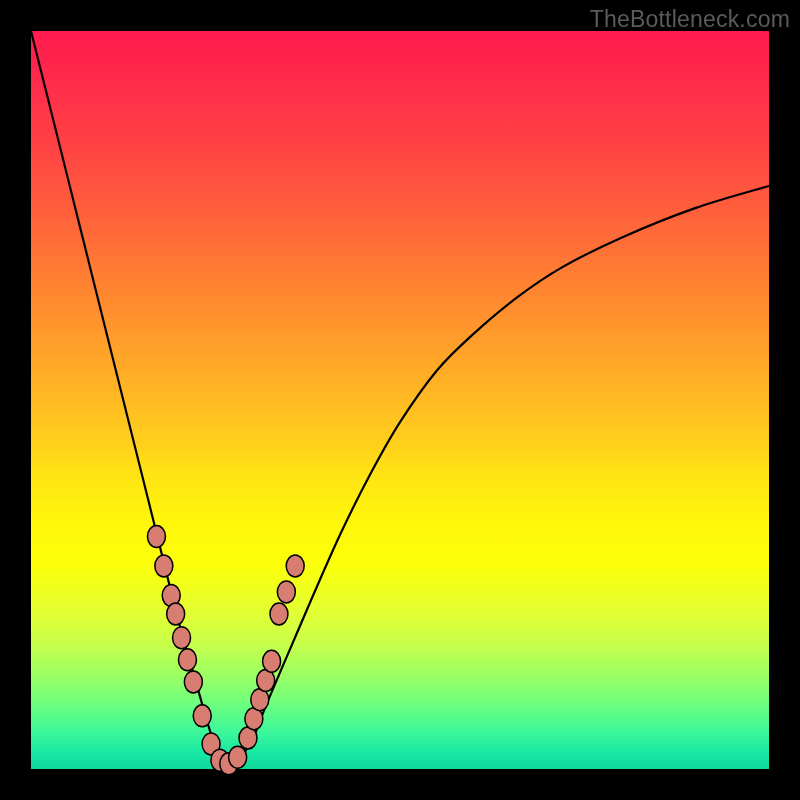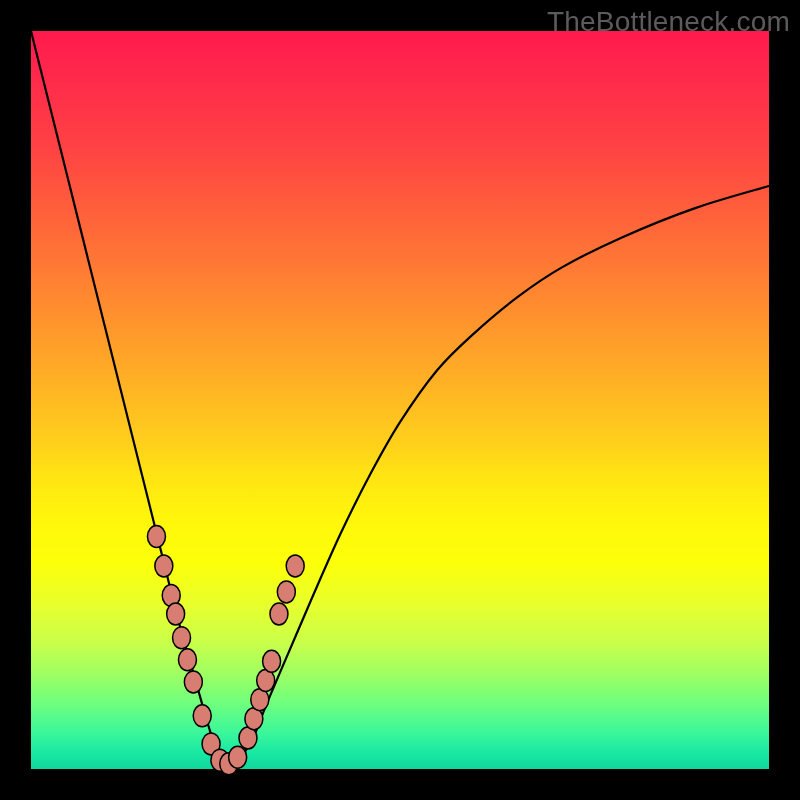--- a/index.html
+++ b/index.html
@@ -41,21 +41,21 @@
       #70ff7d 91%,
       #3cf79a 95%,
       #17e7a4 98%,
       #11d79b 100%);
   }
   .watermark {
     position: absolute;
     top: 6px;
     right: 10px;
     color: #5b5b5b;
-    font-size: 28px;
+    font-size: 23px;
     font-weight: 500;
     letter-spacing: 0.2px;
     user-select: none;
   }
   svg.overlay {
     position: absolute;
     left: 31px;
     top: 31px;
     width: 738px;
     height: 738px;

